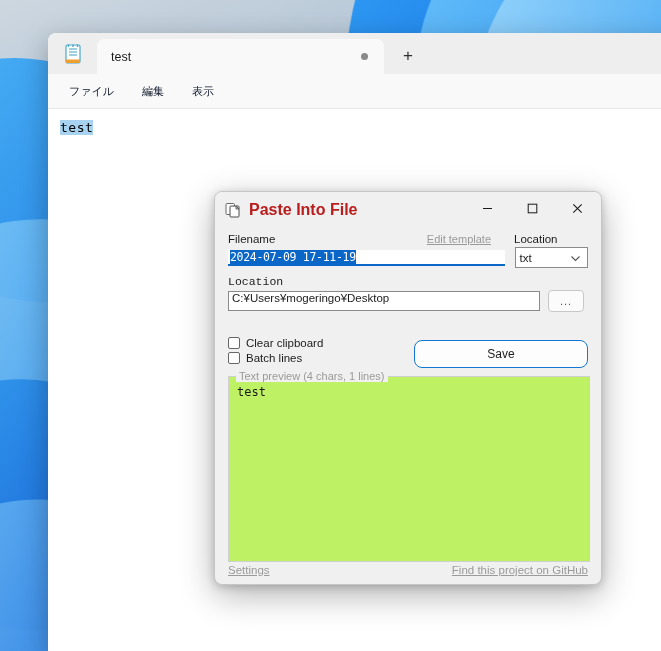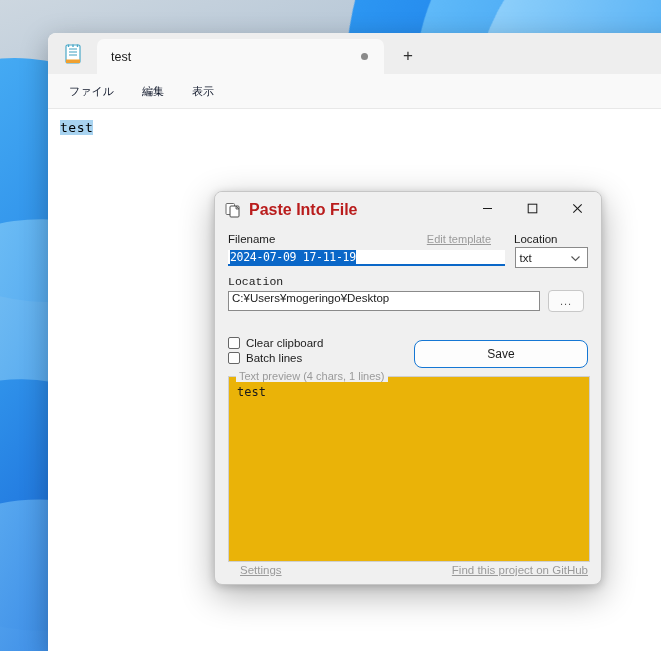--- a/index.html
+++ b/index.html
@@ -258,21 +258,21 @@
     font-size: 12px; color: #1b1b1b;
     align-self: flex-start;
     margin-top: 3px;
   }
 
   #preview-group {
     margin-top: 8px;
     width: 362px; height: 186px;
     border: 1px solid #cfcfcf;
     position: relative;
-    background: #eab308;
+    background: #bef264;
   }
   #preview-legend {
     position: absolute;
     left: 7px; top: -7px;
     background: #f0f0f0;
     padding: 0 3px;
     font-size: 11px; color: #9a9a9a;
   }
   #preview-text {
     position: absolute;
@@ -285,21 +285,21 @@
   #bottom-row {
     margin-top: 7px;
     display: flex; align-items: center;
   }
   #version-text {
     margin-left: auto;
     font-size: 11px; color: #a0a0a0;
   }
   #links-row {
     margin-top: 2px;
-    display: flex; align-items: flex-end; margin-left: 12px;
+    display: flex; align-items: flex-end;
   }
   #settings-link {
     font-size: 11.5px; color: #9a9a9a; text-decoration: underline;
   }
   #github-link {
     margin-left: auto;
     font-size: 11.5px; color: #9a9a9a; text-decoration: underline; padding-left: 19px;
   }
 </style>
 </head>

